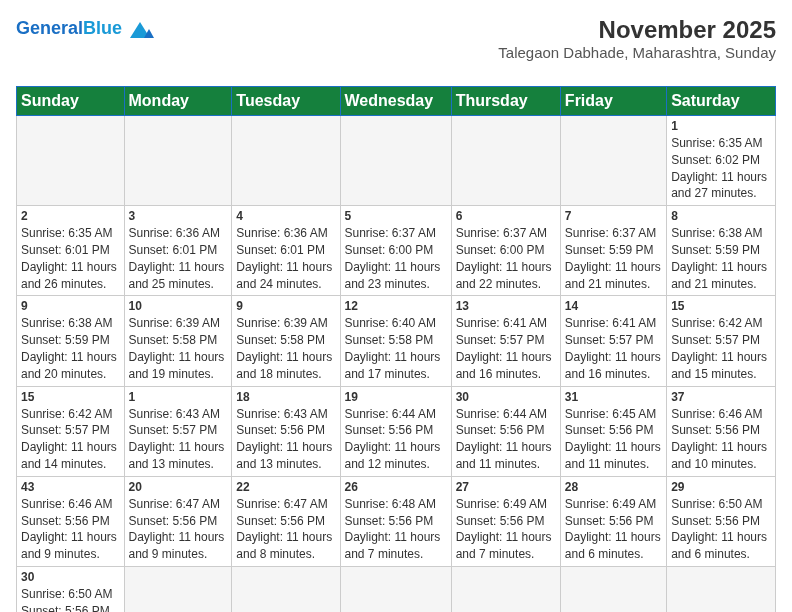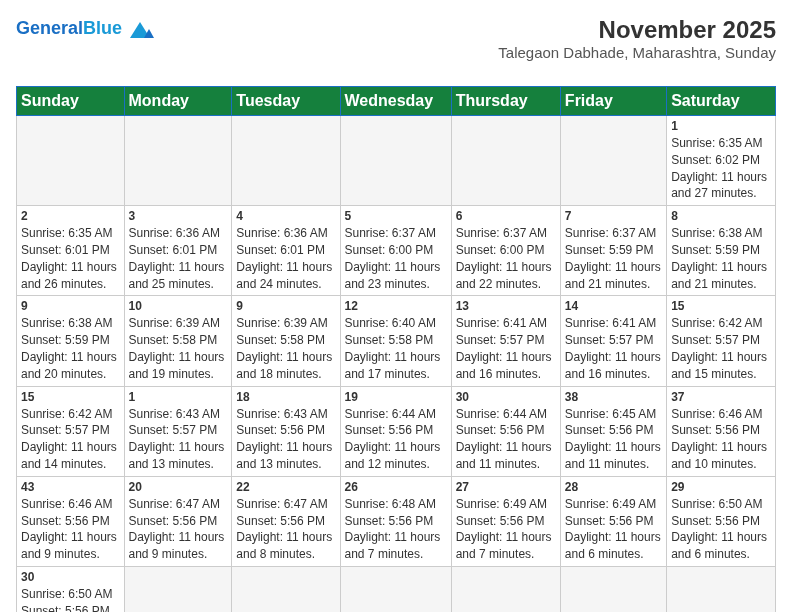--- a/index.html
+++ b/index.html
@@ -202,21 +202,21 @@
         </td>
         <td>
           <span class="day-number">19</span>
           <div class="cell-content">Sunrise: 6:44 AM<br>Sunset: 5:56 PM<br>Daylight: 11 hours and 12 minutes.</div>
         </td>
         <td>
           <span class="day-number">30</span>
           <div class="cell-content">Sunrise: 6:44 AM<br>Sunset: 5:56 PM<br>Daylight: 11 hours and 11 minutes.</div>
         </td>
         <td>
-          <span class="day-number">38</span>
+          <span class="day-number">31</span>
           <div class="cell-content">Sunrise: 6:45 AM<br>Sunset: 5:56 PM<br>Daylight: 11 hours and 11 minutes.</div>
         </td>
         <td>
           <span class="day-number">37</span>
           <div class="cell-content">Sunrise: 6:46 AM<br>Sunset: 5:56 PM<br>Daylight: 11 hours and 10 minutes.</div>
         </td>
       </tr>
       <tr>
         <td>
           <span class="day-number">43</span>

